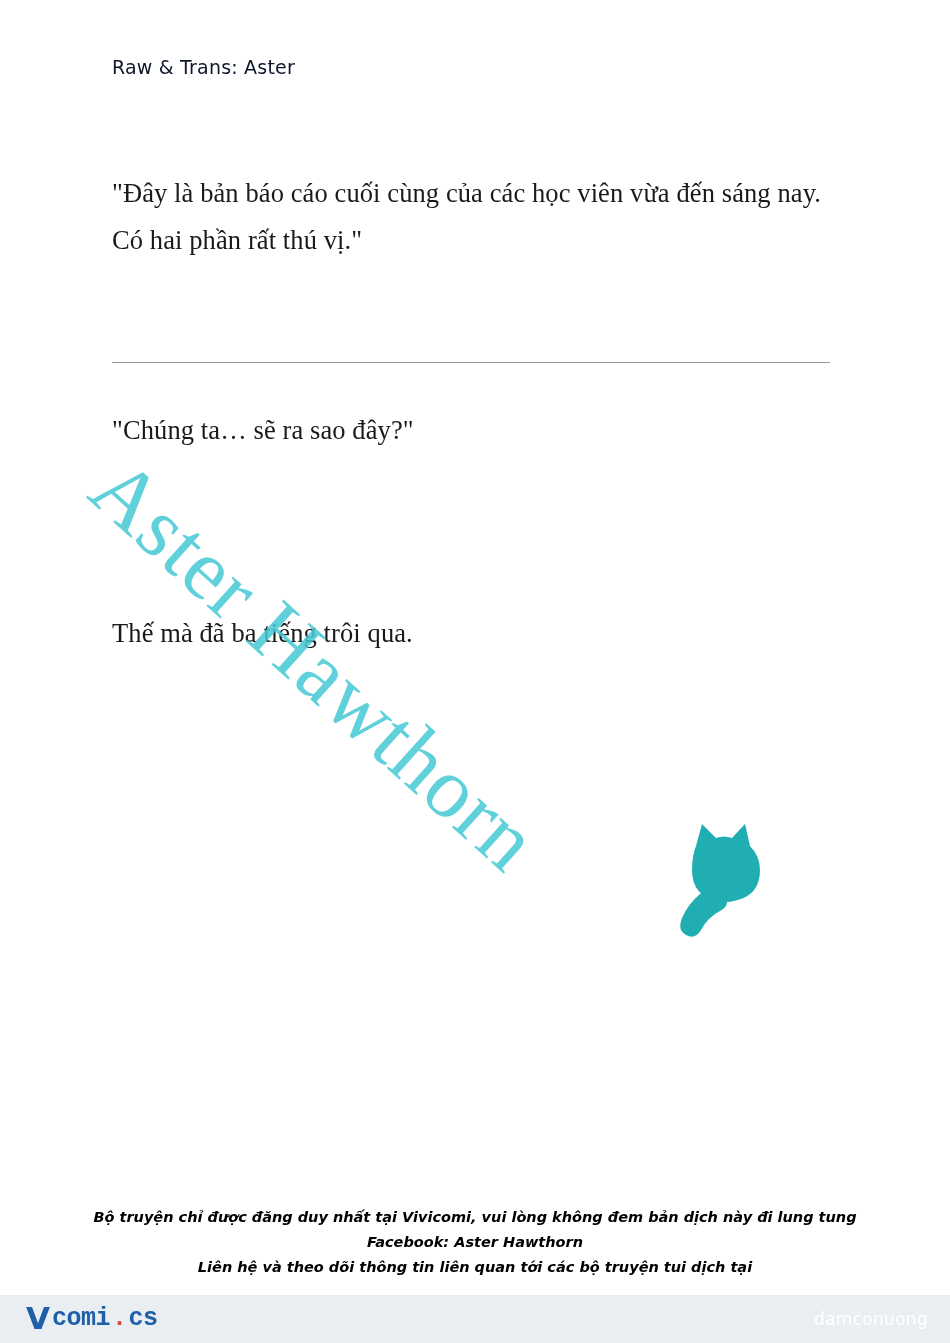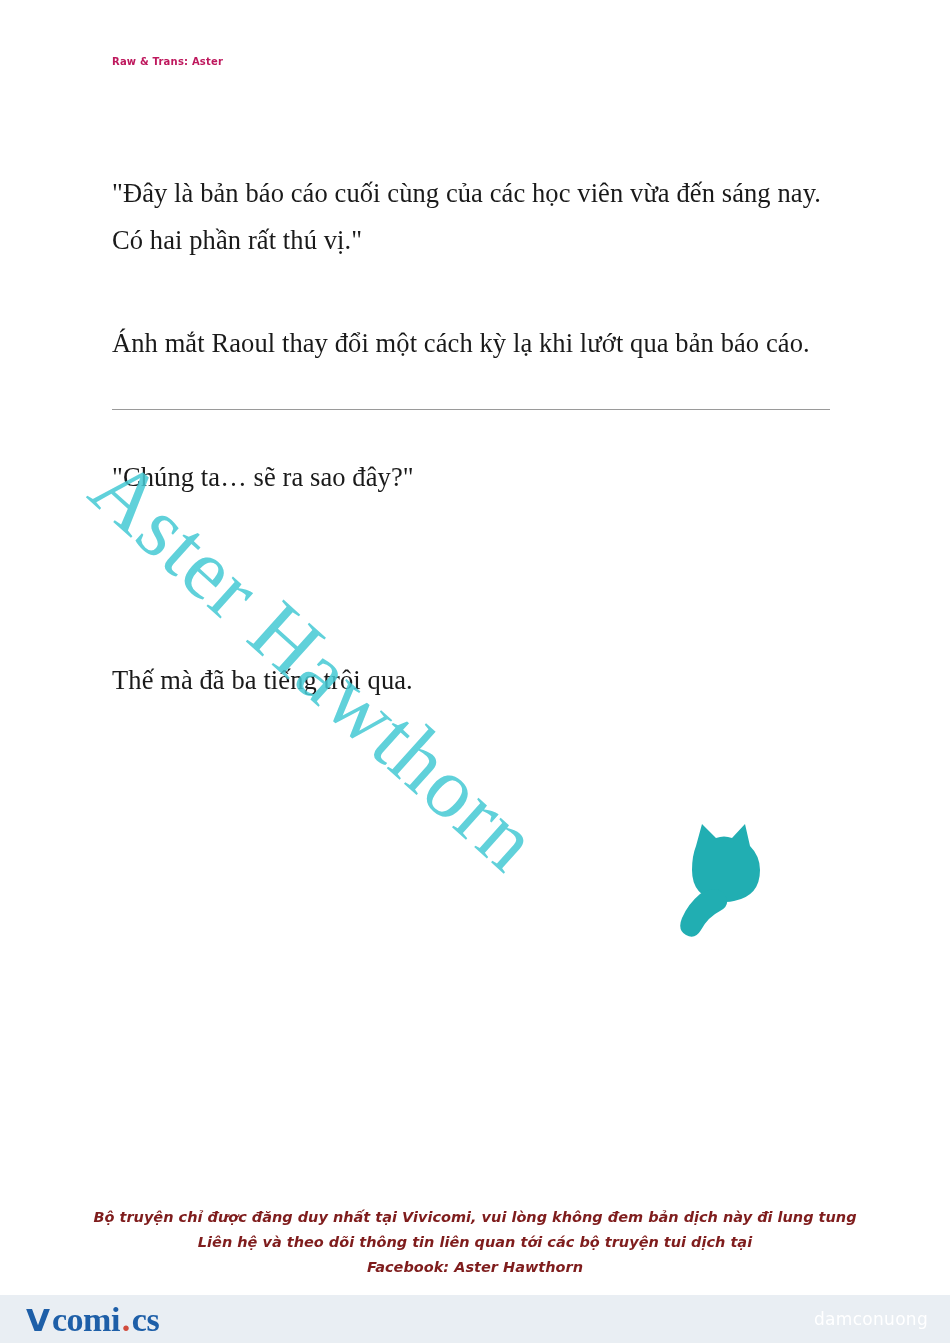--- a/index.html
+++ b/index.html
@@ -20,25 +20,24 @@
     inset: 0;
     background: #ffffff;
   }
 
   
   .header-credit {
     position: absolute;
     top: 56px;
     left: 112px;
     font-family: "DejaVu Sans", sans-serif;
-    font-size: 10px;
-    color: #be185d;
+    font-size: 19px;
+    color: #0f172a;
     letter-spacing: 0.2px;
     white-space: nowrap;
-    font-weight: bold;
   }
 
   
   .content {
     position: absolute;
     top: 170px;
     left: 112px;
     width: 725px;
   }
   .para {
@@ -92,21 +91,21 @@
   .footer-note {
     position: absolute;
     left: 0;
     right: 0;
     top: 1205px;
     text-align: center;
     font-family: "DejaVu Sans", sans-serif;
     font-weight: bold;
     font-style: italic;
     font-size: 14.5px;
-    color: #7f1d1d;
+    color: #000000;
     line-height: 25px;
   }
   .footer-note div { white-space: nowrap; }
 
   
   .bottom-bar {
     position: absolute;
     left: 0;
     bottom: 0;
     width: 950px;
@@ -122,23 +121,23 @@
     gap: 2px;
   }
   .brand-v {
     font-family: "DejaVu Sans", sans-serif;
     font-weight: bold;
     font-size: 31px;
     color: #1e5fa8;
     line-height: 1;
   }
   .brand-rest {
-    font-family: Liberation Serif, serif;
+    font-family: Liberation Mono, monospace;
     font-weight: bold;
-    font-size: 34px;
+    font-size: 25px;
     color: #1e5fa8;
     line-height: 1;
     letter-spacing: -0.5px;
   }
   .brand-dot {
     color: #d14b3c;
   }
   .bottom-right {
     position: absolute;
     right: 22px;
@@ -152,21 +151,20 @@
 </head>
 <body>
 
 <div class="page">
 
   <div class="header-credit">Raw &amp; Trans: Aster</div>
 
   <div class="content">
     <p class="para">"Đây là bản báo cáo cuối cùng của các học viên vừa đến sáng nay. Có hai phần rất thú vị."</p>
     <div class="gap-sm"></div>
-    <p class="para">Ánh mắt Raoul thay đổi một cách kỳ lạ khi lướt qua bản báo cáo.</p>
     <div class="divider"></div>
     <p class="para">"Chúng ta… sẽ ra sao đây?"</p>
     <div class="gap-md"></div>
     <div class="gap-md"></div>
     <div class="gap-md"></div>
     <p class="para">Thế mà đã ba tiếng trôi qua.</p>
   </div>
 
   <div class="watermark">
     <div class="watermark-text">Aster Hawthorn</div>
@@ -175,22 +173,22 @@
         <g fill="#21aeb2">
           <path d="M58 38 l6 -22 14 14 q8 -3 16 0 l13 -14 5 22 q10 10 10 24 q0 26 -26 31 q-8 2 -16 0 q-26 -5 -26 -31 q0 -14 4 -24 z"></path>
           <path d="M62 86 q-12 10 -18 24 q-5 12 4 17 q9 5 15 -5 q7 -13 19 -19 q10 -5 6 -14 q-5 -10 -17 -7 q-5 1 -9 4 z"></path>
         </g>
       </svg>
     </div>
   </div>
 
   <div class="footer-note">
     <div>Bộ truyện chỉ được đăng duy nhất tại Vivicomi, vui lòng không đem bản dịch này đi lung tung</div>
+    <div>Facebook: Aster Hawthorn</div>
     <div>Liên hệ và theo dõi thông tin liên quan tới các bộ truyện tui dịch tại</div>
-    <div>Facebook: Aster Hawthorn</div>
   </div>
 
   <div class="bottom-bar">
     <div class="brand">
       <span class="brand-v">V</span>
       <span class="brand-rest">comi</span>
       <span class="brand-rest brand-dot">.</span>
       <span class="brand-rest">cs</span>
     </div>
     <div class="bottom-right">damconuong</div>

